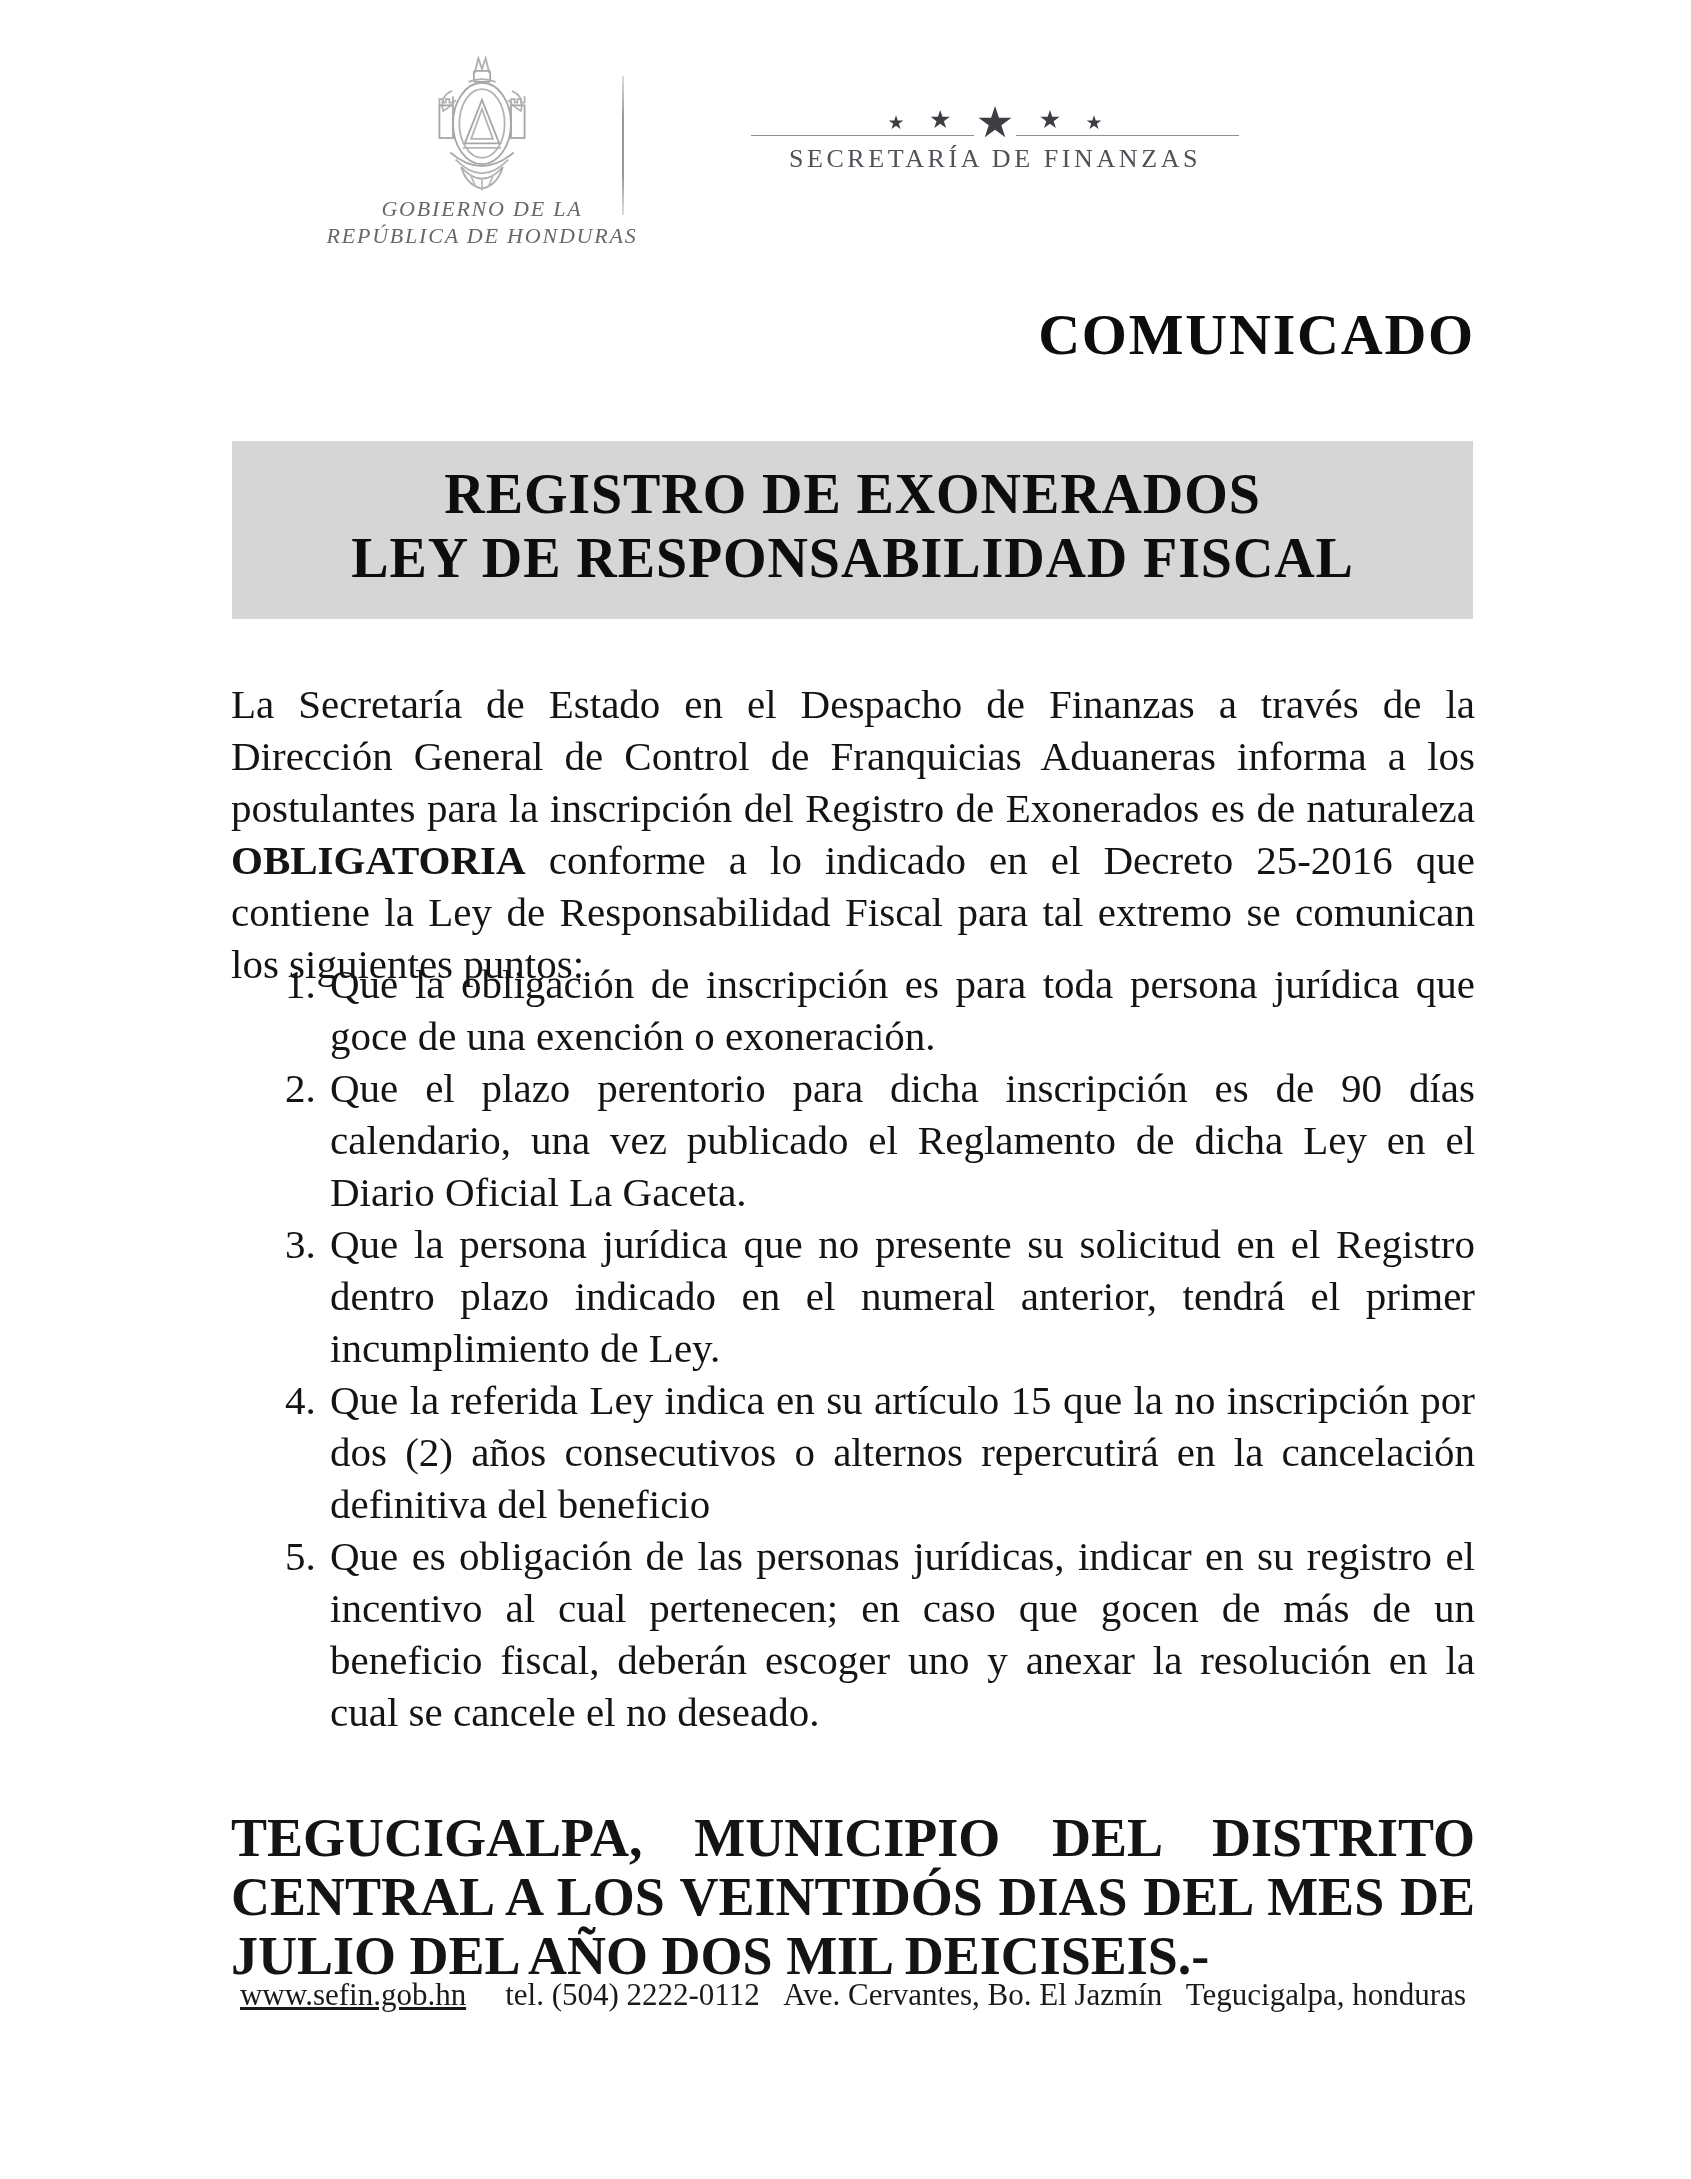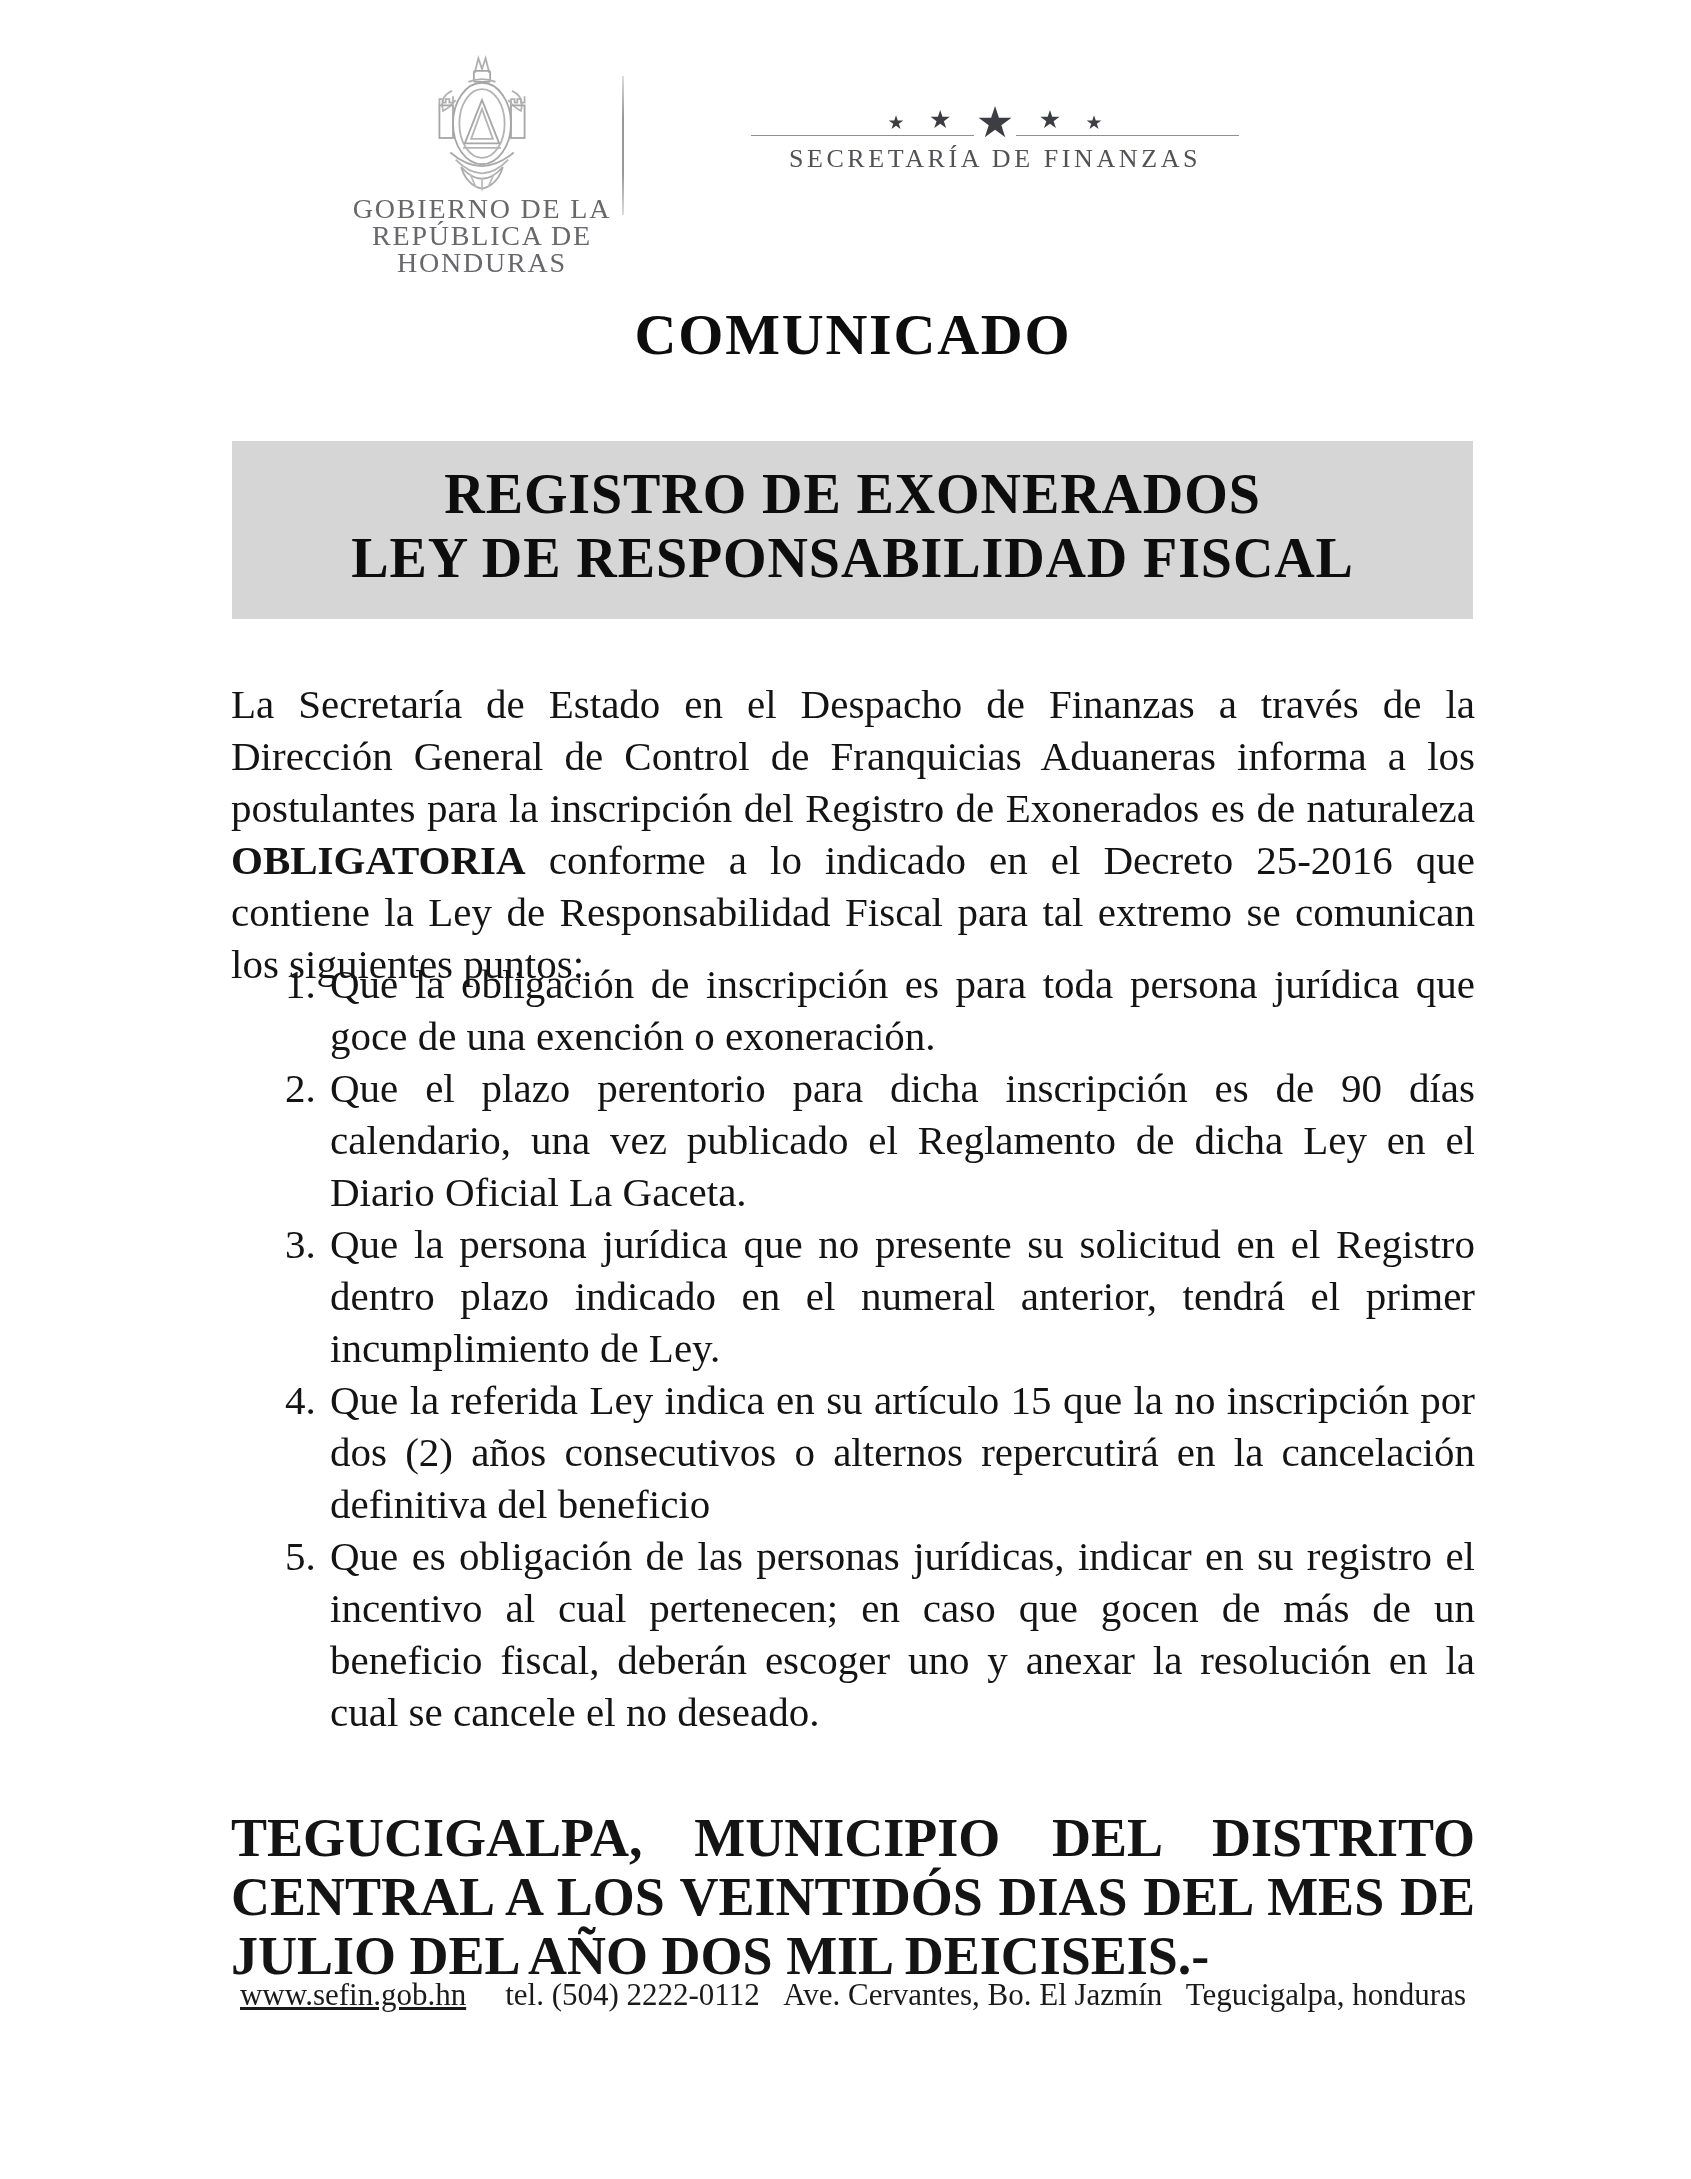--- a/index.html
+++ b/index.html
@@ -6,37 +6,37 @@
   body{
     width:1692px;height:2179px;background:#ffffff;position:relative;
     font-family:"Liberation Serif", serif;color:#141414;
     -webkit-font-smoothing:antialiased;
   }
   .abs{position:absolute;}
 
   
   .emblem{left:405px;top:51px;width:154px;height:145px;}
   .gov-text{left:310px;top:195px;width:344px;text-align:center;color:#67676c;
-    font-size:28px;letter-spacing:1.8px;line-height:27px;}
+    font-size:22px;letter-spacing:1.8px;line-height:27px;font-style:italic;}
   .gov-text .ln{display:block;}
   .hdr-divider{left:622px;top:76px;width:1.8px;height:139px;
     background:linear-gradient(#dcdcdc,#97979c 30%,#97979c 70%,#dcdcdc);}
   .sef{left:751px;top:85px;width:488px;text-align:center;}
   .sef-stars{display:flex;justify-content:center;align-items:flex-end;gap:24.4px;
     height:47px;color:#3d3d44;line-height:1;}
   .star{font-size:19px;}
   .star.md{font-size:25px;}
   .star.lg{font-size:43px;margin-bottom:-11.8px;}
   .sef-line{display:flex;align-items:center;margin-top:2.7px;}
   .sef-line .seg{flex:1;height:0;border-top:1.8px solid #8f8f95;}
   .sef-line .lgap{width:42px;}
   .sef-name{margin-top:8.1px;font-size:26px;letter-spacing:3.6px;color:#515157;}
 
   
-  .doc-title{left:231px;top:301px;width:1244px;text-align:center;
+  .doc-title{left:231px;top:301px;width:1244px;text-align:right;
     font-size:58px;font-weight:bold;letter-spacing:1.8px;color:#0d0d0d;}
 
   
   .banner{left:232px;top:441px;width:1241px;height:178px;box-sizing:border-box;
     display:flex;flex-direction:column;justify-content:center;
     padding:5.4px 9px 12.7px;text-align:center;font-weight:bold;font-size:56px;
     letter-spacing:0.9px;color:#0d0d0d;}
 
   
   .intro{left:231px;top:637px;width:1244px;font-size:41px;line-height:52px;

